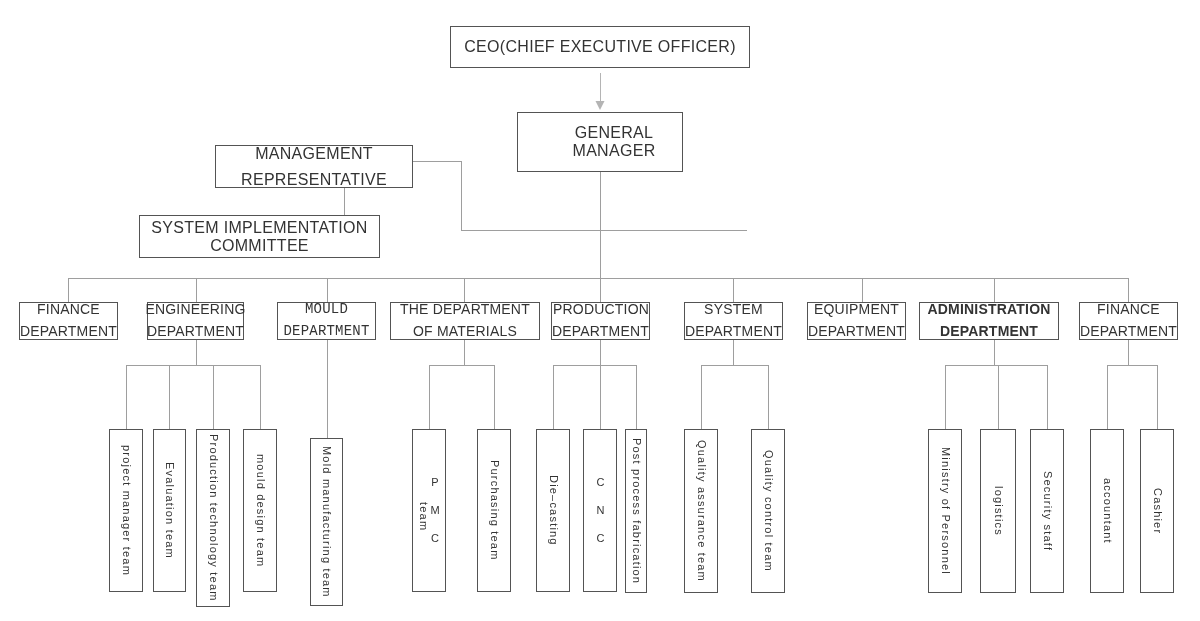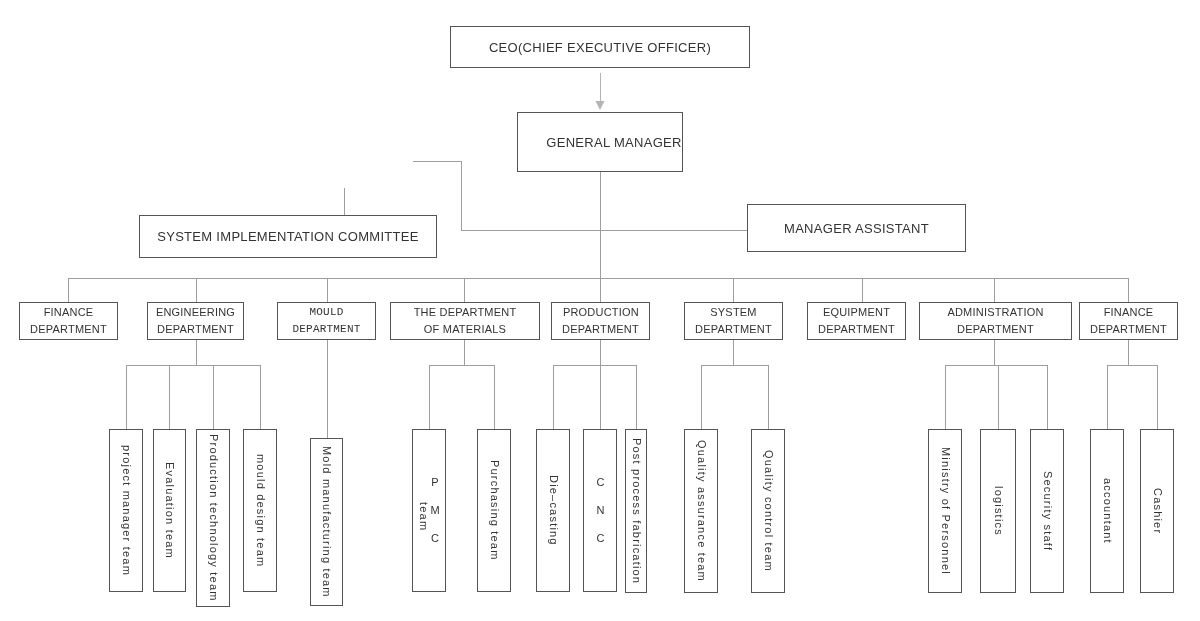--- a/index.html
+++ b/index.html
@@ -14,23 +14,23 @@
     font-family:"Liberation Sans",sans-serif;color:var(--text);
   }
   svg.wires{position:absolute;left:0;top:0;width:1200px;height:621px;}
   svg.wires line, svg.wires polyline{stroke:var(--connector);stroke-width:1;fill:none;shape-rendering:crispEdges;}
   svg.wires line.arrow-shaft{stroke:var(--arrow);}
   svg.wires polygon{fill:var(--arrow);}
   .box{
     position:absolute;background:#ffffff;border:1px solid var(--border);box-sizing:border-box;
     display:flex;align-items:center;justify-content:center;text-align:center;
   }
-  .top-box{font-size:13px;letter-spacing:0.3px;}
+  .top-box{font-size:16px;letter-spacing:0.3px;}
   .top-box .lines span{display:block;line-height:1.6;}
-  .dept{font-size:11px;letter-spacing:0.2px;}
+  .dept{font-size:14px;letter-spacing:0.2px;}
   .dept span{display:block;line-height:1.55;}
   .team{font-size:11px;}
   .vtext{writing-mode:vertical-rl;text-orientation:mixed;line-height:1;letter-spacing:1.2px;white-space:nowrap;}
   .vcol{writing-mode:vertical-rl;line-height:1;white-space:nowrap;display:flex;flex-direction:column;align-items:center;}
   .upright{text-orientation:upright;letter-spacing:2px;}
   .sideways{text-orientation:mixed;letter-spacing:1.2px;margin-top:12px;}
 </style>
 </head>
 <body>
 
@@ -113,28 +113,31 @@
   </svg>
 
   <div class="box top-box" style="left:450px;top:26px;width:300px;height:42px;">
     <span>CEO(CHIEF EXECUTIVE OFFICER)</span>
   </div>
 
   <div class="box top-box" style="left:517px;top:112px;width:166px;height:60px;padding-left:28px;">
     <span>GENERAL MANAGER</span>
   </div>
 
-
-  <div class="box top-box" style="left:139px;top:215px;width:298px;height:43px;">
+  <div class="box top-box" style="left:215px;top:145px;width:198px;height:43px;">
+    <div class="lines">
+      <span>MANAGEMENT</span>
+      <span>REPRESENTATIVE</span>
+    </div>
+  </div>
+
+  <div class="box top-box" style="left:139px;top:215px;width:241px;height:43px;">
     <span>SYSTEM IMPLEMENTATION COMMITTEE</span>
   </div>
 
-  <div class="box top-box" style="left:747px;top:204px;width:219px;height:48px;">
-    <span>MANAGER ASSISTANT</span>
-  </div>
 
   <div class="box dept" style="left:19px;top:302px;width:99px;height:38px;">
     <div>
       <span>FINANCE</span>
       <span>DEPARTMENT</span>
     </div>
   </div>
   <div class="box dept" style="left:147px;top:302px;width:97px;height:38px;">
     <div>
       <span>ENGINEERING</span>
@@ -164,21 +167,21 @@
       <span>SYSTEM</span>
       <span>DEPARTMENT</span>
     </div>
   </div>
   <div class="box dept" style="left:807px;top:302px;width:99px;height:38px;">
     <div>
       <span>EQUIPMENT</span>
       <span>DEPARTMENT</span>
     </div>
   </div>
-  <div class="box dept" style="left:919px;top:302px;width:153px;height:38px;">
+  <div class="box dept" style="left:919px;top:302px;width:140px;height:38px;font-weight:bold;">
     <div>
       <span>ADMINISTRATION</span>
       <span>DEPARTMENT</span>
     </div>
   </div>
   <div class="box dept" style="left:1079px;top:302px;width:99px;height:38px;">
     <div>
       <span>FINANCE</span>
       <span>DEPARTMENT</span>
     </div>

